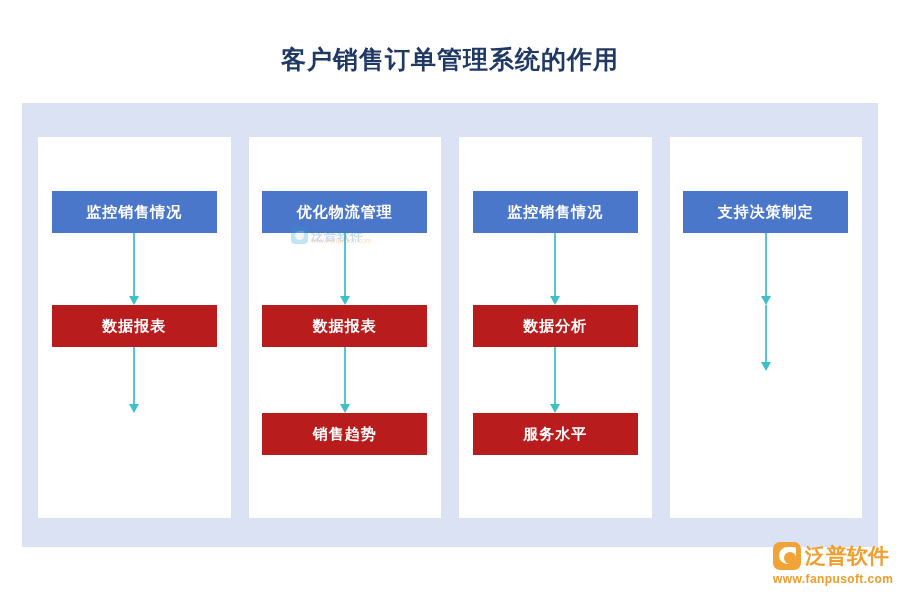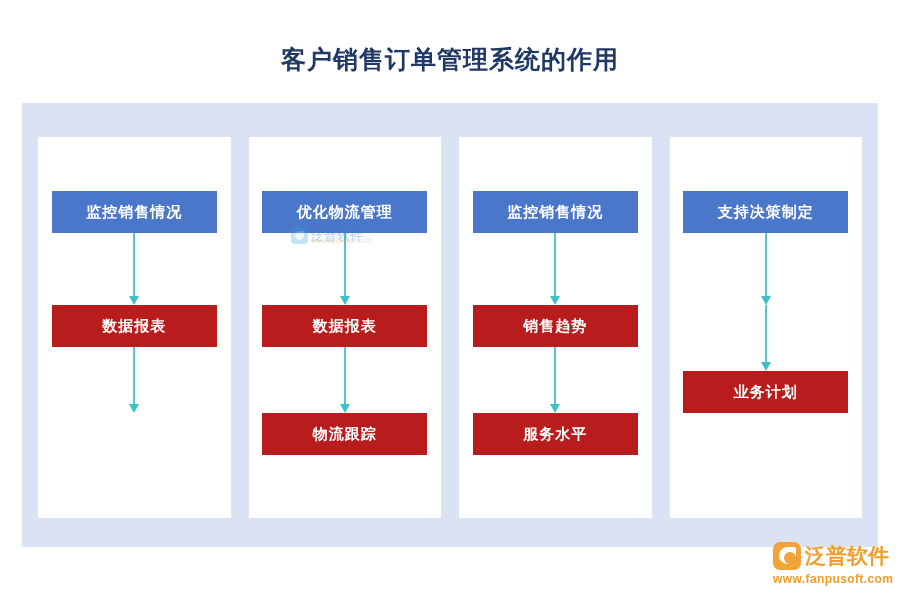--- a/index.html
+++ b/index.html
@@ -249,48 +249,47 @@
     <div class="node head">优化物流管理</div>
     <div class="connector">
       <div class="stem"></div>
       <div class="head-tip"></div>
     </div>
     <div class="node sub">数据报表</div>
     <div class="connector short">
       <div class="stem"></div>
       <div class="head-tip"></div>
     </div>
-    <div class="node sub">物流跟踪</div>
+    <div class="node sub">销售趋势</div>
   </div>
 
   <div class="column">
     <div class="node head">监控销售情况</div>
     <div class="connector">
       <div class="stem"></div>
       <div class="head-tip"></div>
     </div>
-    <div class="node sub">销售趋势</div>
+    <div class="node sub">数据分析</div>
     <div class="connector short">
       <div class="stem"></div>
       <div class="head-tip"></div>
     </div>
     <div class="node sub">服务水平</div>
   </div>
 
   <div class="column">
     <div class="node head">支持决策制定</div>
     <div class="connector">
       <div class="stem"></div>
       <div class="head-tip"></div>
     </div>
     <div class="connector short">
       <div class="stem"></div>
       <div class="head-tip"></div>
     </div>
-    <div class="node sub">业务计划</div>
   </div>
 
 </div>
 
 <div class="watermark">
   <div class="wm-mark"></div>
   <div class="wm-text">泛普软件</div>
   <div class="wm-url">www.fanpusoft.com</div>
 </div>
 

